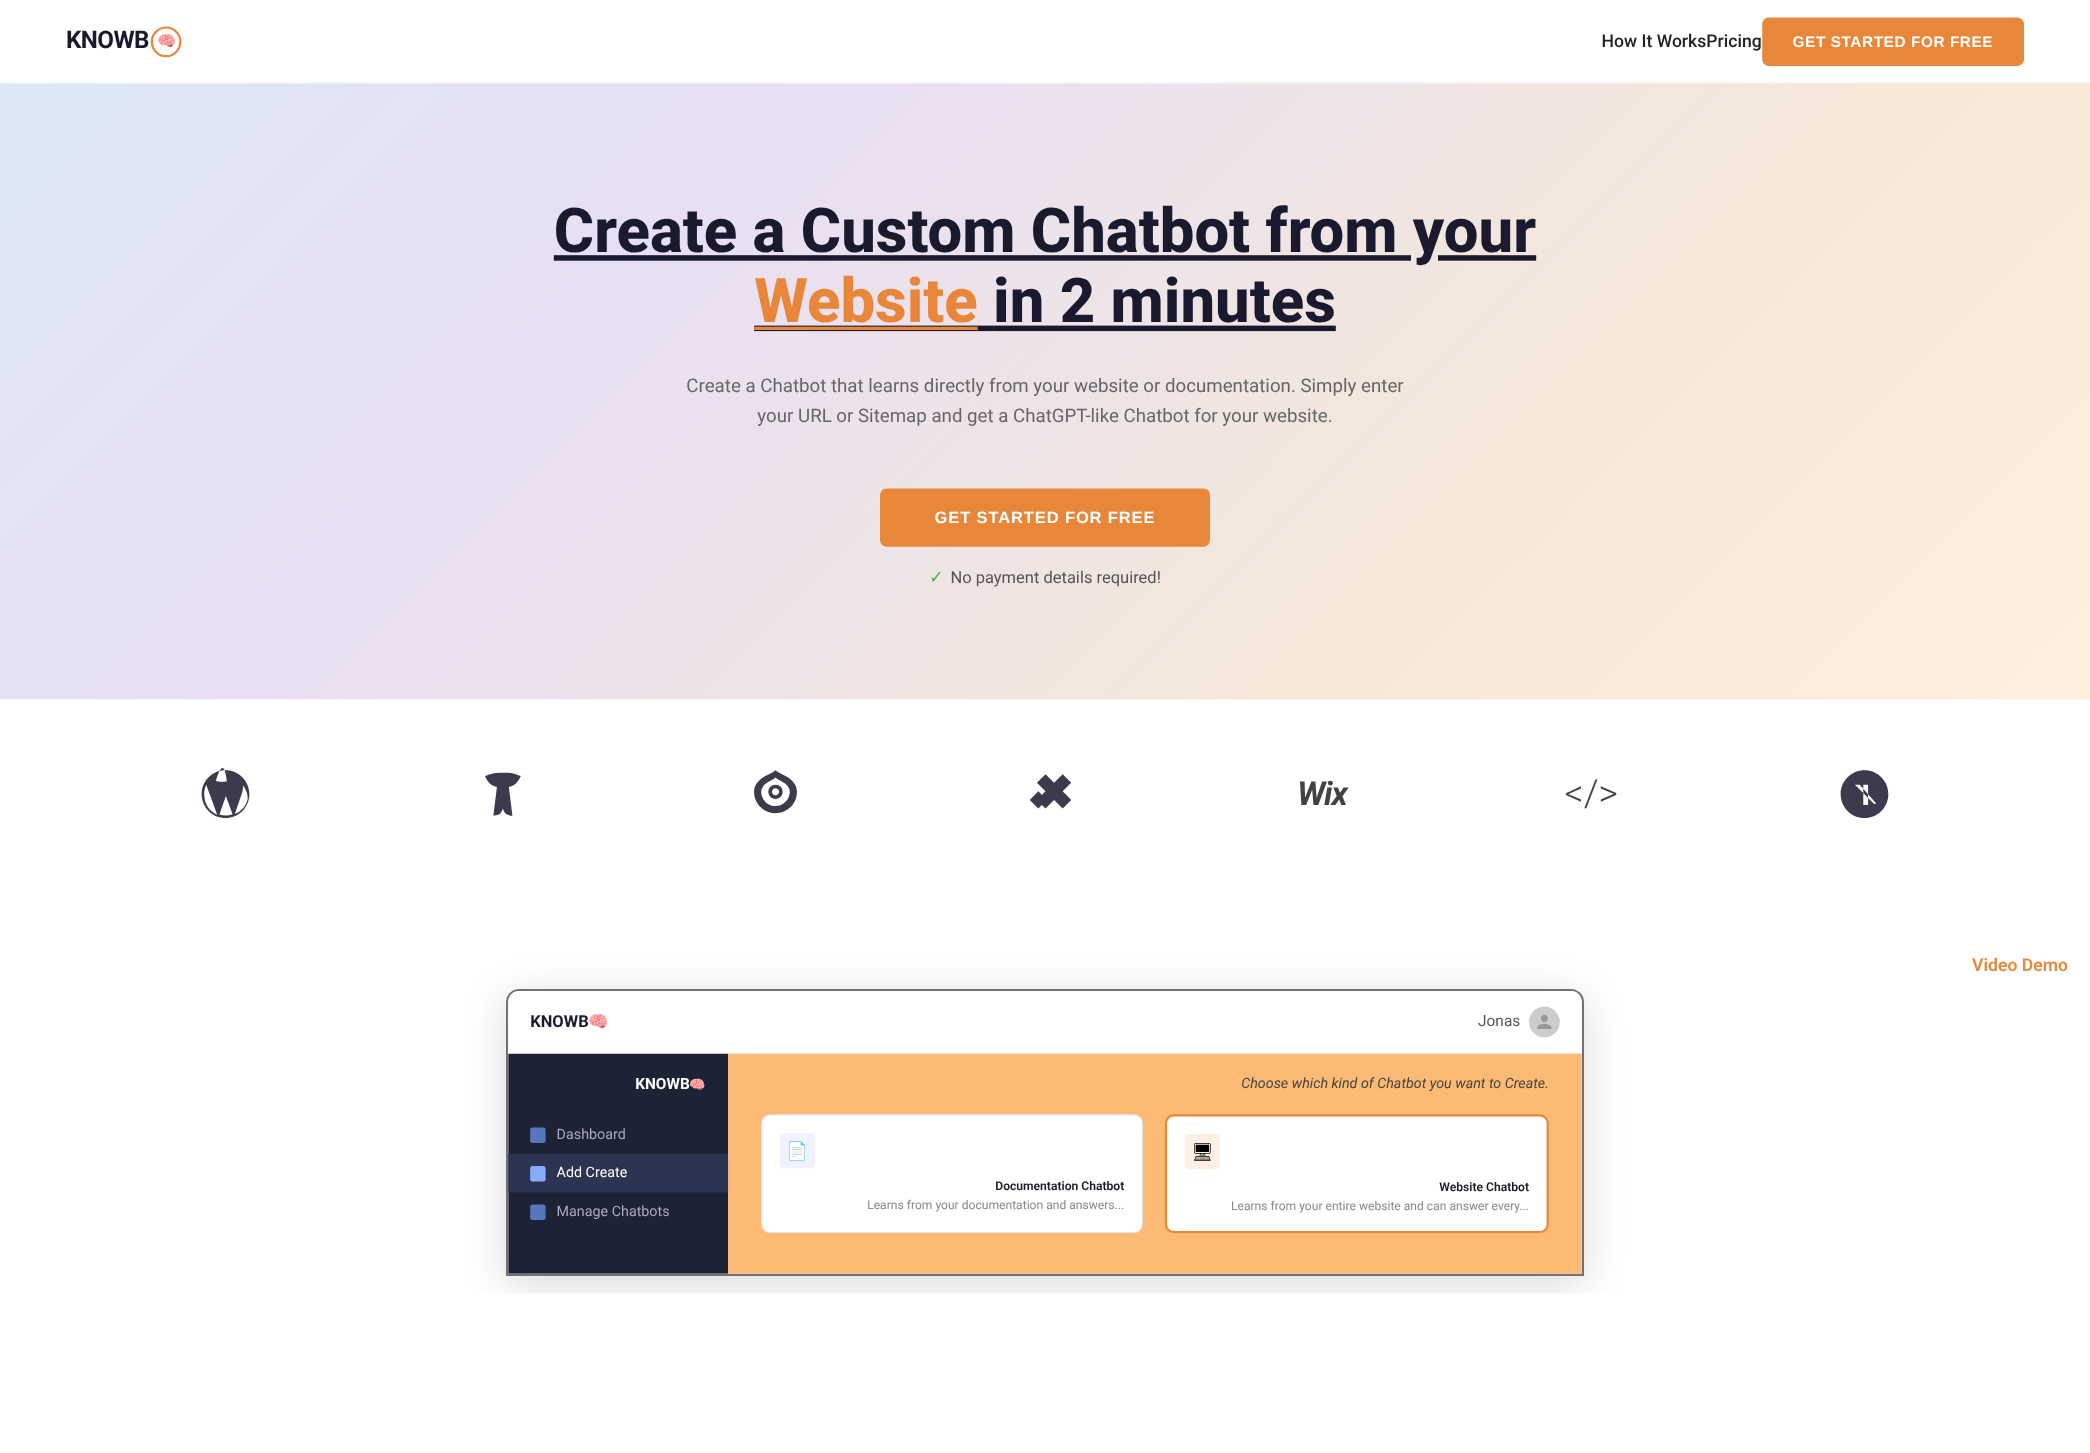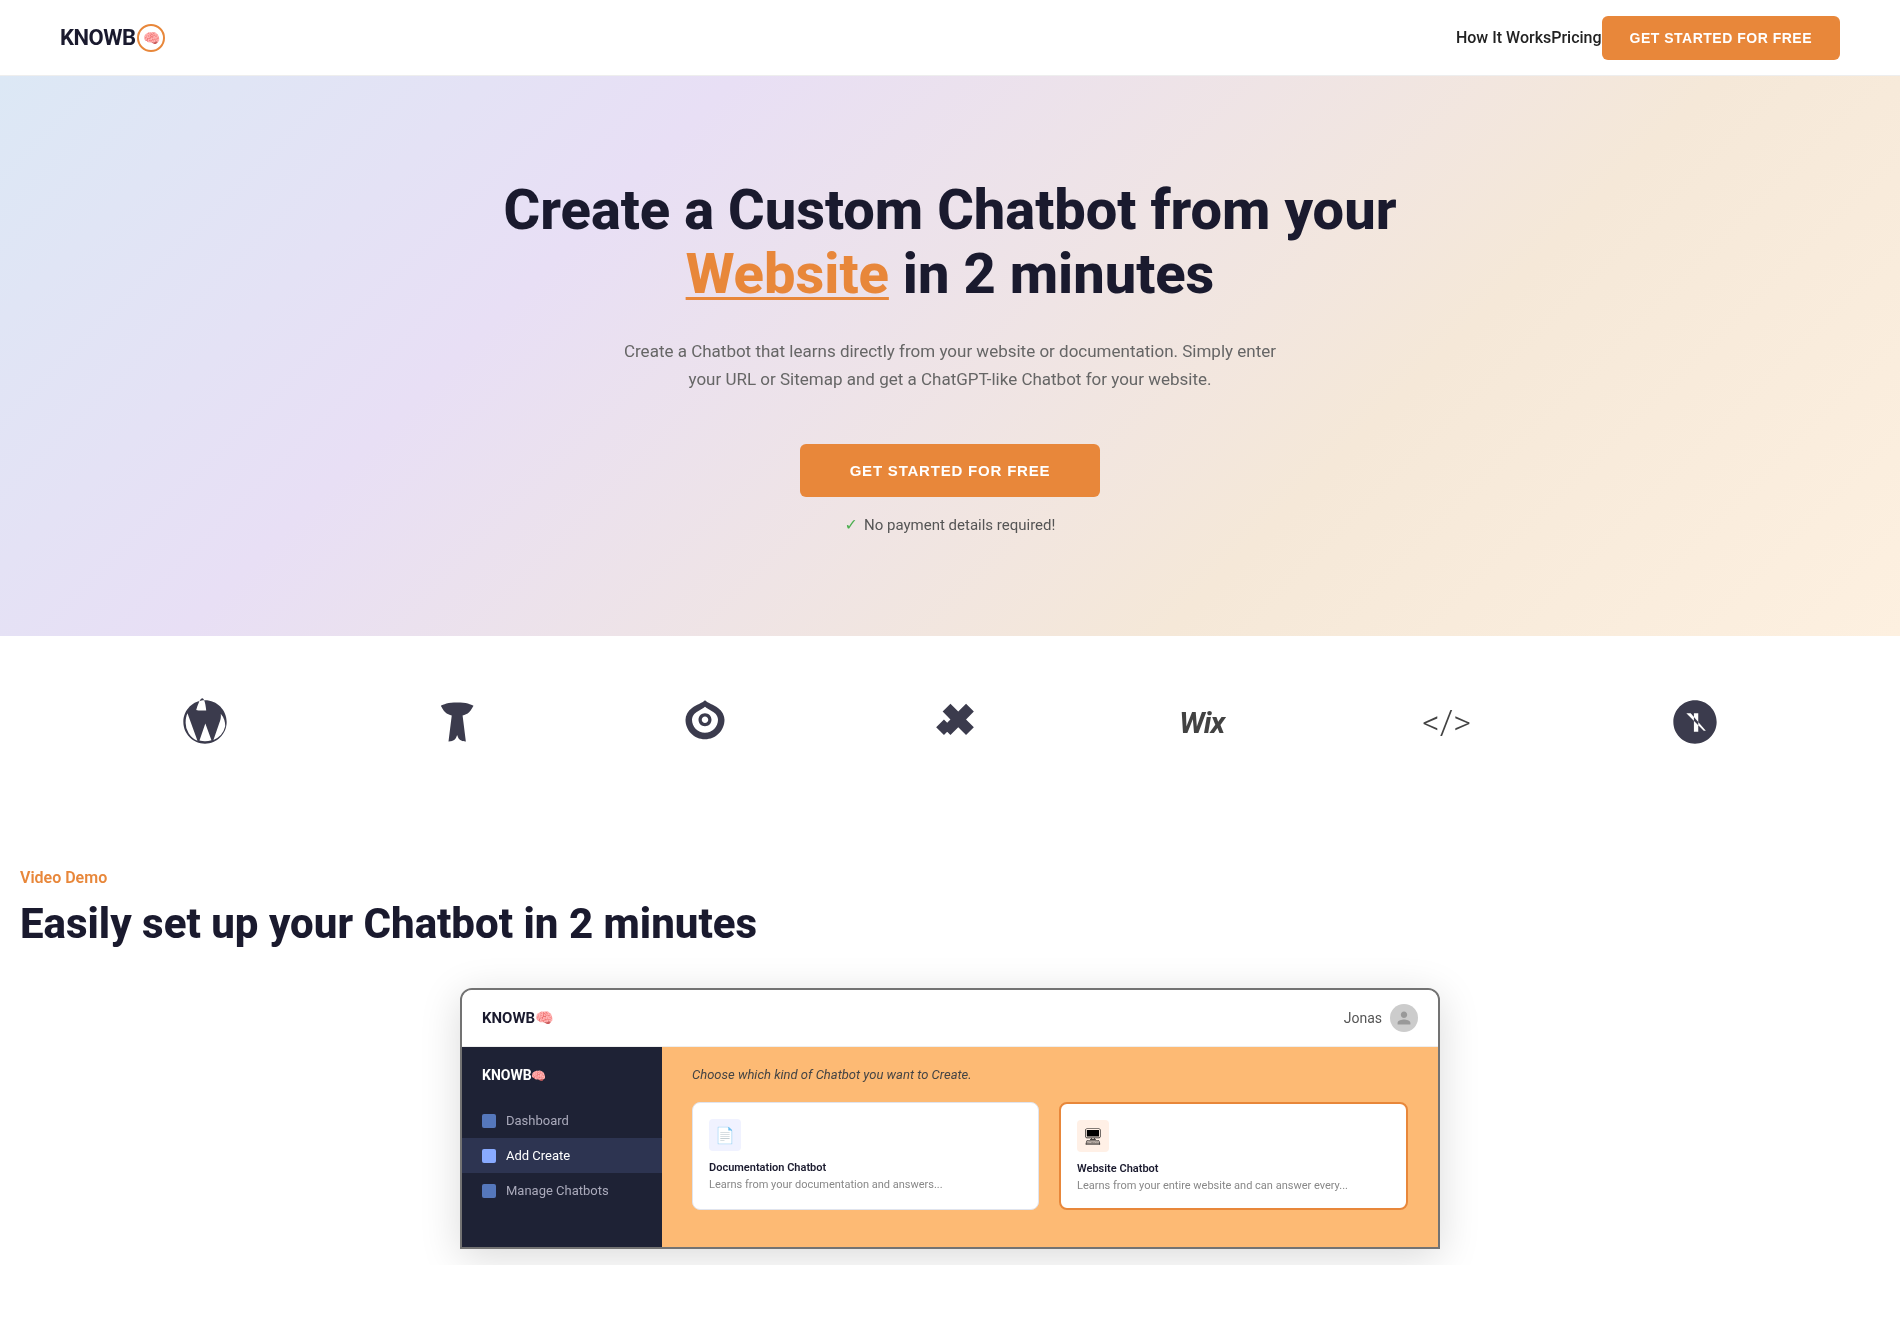--- a/index.html
+++ b/index.html
@@ -69,20 +69,21 @@
       align-items: center;
       justify-content: center;
     }
     .hero-title {
       font-size: 56px;
       font-weight: 800;
       color: #1a1a2e;
       line-height: 1.15;
       max-width: 900px;
       margin-bottom: 30px;
+      text-decoration: underline;
     }
     .hero-title .highlight {
       color: #e8873a;
       text-decoration: underline;
       text-decoration-color: #e8873a;
       text-decoration-thickness: 3px;
       text-underline-offset: 4px;
     }
     .hero-sub {
       font-size: 17px;
@@ -138,21 +139,21 @@
     
     .platform-svg {
       width: 52px;
       height: 52px;
       fill: #1a1a2e;
     }
 
     
     .video-section {
       padding: 60px 20px 16px;
-      text-align: left;
+      text-align: right;
       background: #fff;
     }
     .video-label {
       font-size: 16px;
       font-weight: 600;
       color: #e8873a;
       margin-bottom: 12px;
     }
     .video-title {
       font-size: 42px;
@@ -352,21 +353,20 @@
   <div class="logo-item">
     <svg class="platform-svg" viewBox="0 0 24 24">
       <path d="M12 2C6.477 2 2 6.477 2 12s4.477 10 10 10 10-4.477 10-10S17.523 2 12 2zm4.5 14.5L8 8h2l7 8h-2.5v.5h-3V8h2v8.5z"></path>
     </svg>
   </div>
 
 </div>
 
 <div class="video-section">
   <div class="video-label">Video Demo</div>
-  <h2 class="video-title">Easily set up your Chatbot in 2 minutes</h2>
 
   <div class="app-screenshot">
 
     <div class="app-topbar">
       <div class="app-topbar-logo">
         KNOWB<span style="color:#e8873a;">🧠</span>
       </div>
       <div class="app-topbar-user">
         <span>Jonas</span>
         <div class="user-avatar">

